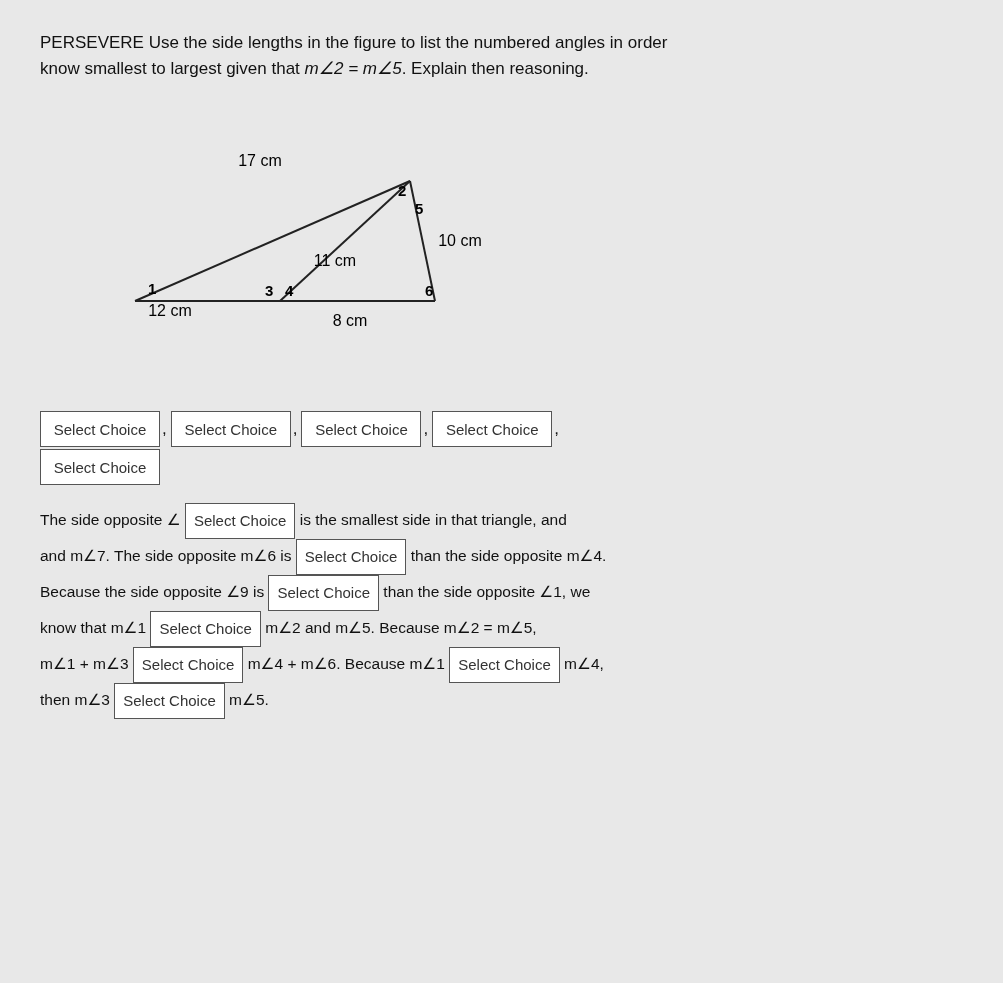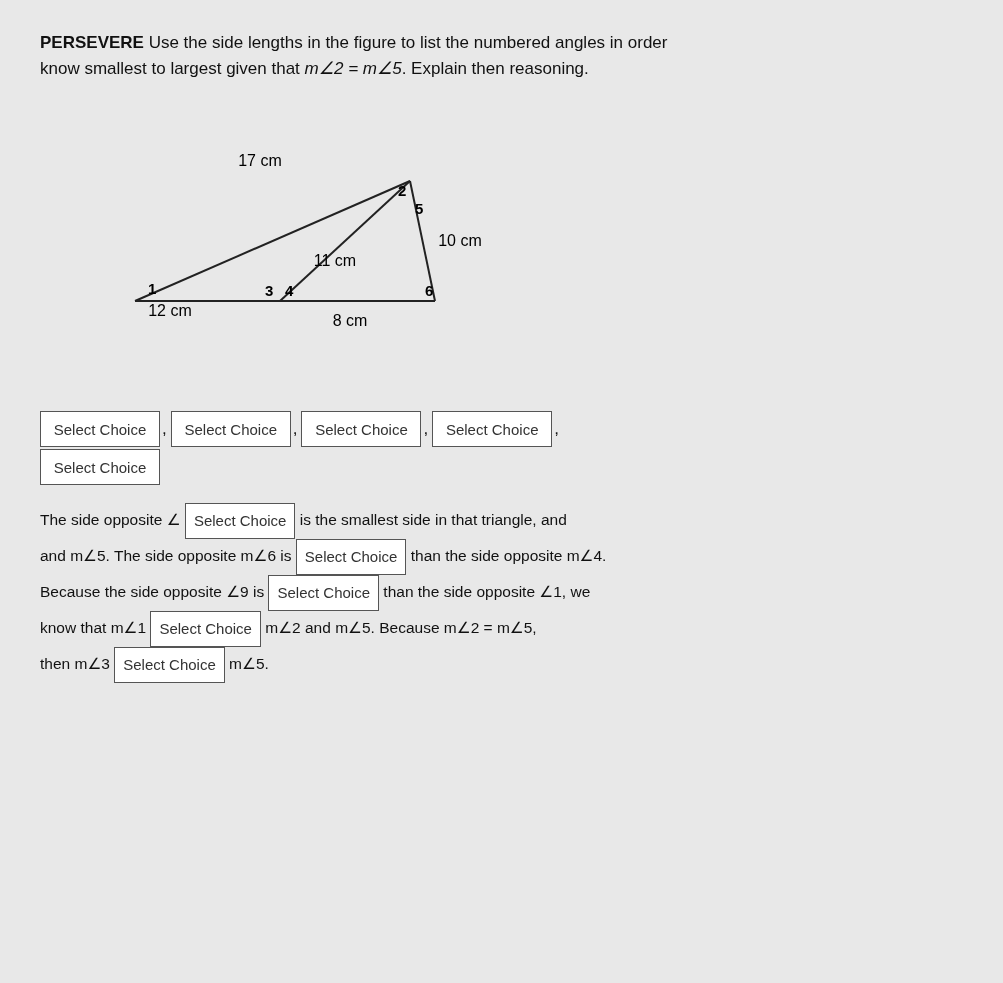--- a/index.html
+++ b/index.html
@@ -13,21 +13,21 @@
       padding: 30px 40px;
     }
 
     .problem-text {
       font-size: 17px;
       line-height: 1.5;
       margin-bottom: 20px;
     }
 
     .problem-text strong {
-      font-weight: 700;
+      font-weight: 400;
       text-align: right;
     }
 
     .figure-container {
       display: flex;
       justify-content: flex-start;
       margin-bottom: 30px;
       position: relative;
     }
 
@@ -169,32 +169,39 @@
   </div>
 </div>
 
 <div class="explanation">
   <p>
     <span>The side opposite ∠</span>
     <span class="inline-select">Select Choice</span>
     <span> is the smallest side in that triangle, and</span>
   </p>
   <p>
-    <span>and m∠5. The side opposite m∠6 is </span>
+    <span>and m∠7. The side opposite m∠6 is </span>
     <span class="inline-select">Select Choice</span>
     <span> than the side opposite m∠4.</span>
   </p>
   <p>
     <span>Because the side opposite ∠9 is </span>
     <span class="inline-select">Select Choice</span>
     <span> than the side opposite ∠1, we</span>
   </p>
   <p>
     <span>know that m∠1 </span>
     <span class="inline-select">Select Choice</span>
     <span> m∠2 and m∠5. Because m∠2 = m∠5,</span>
   </p>
   <p>
+    <span>m∠1 + m∠3 </span>
+    <span class="inline-select">Select Choice</span>
+    <span> m∠4 + m∠6. Because m∠1 </span>
+    <span class="inline-select">Select Choice</span>
+    <span> m∠4,</span>
+  </p>
+  <p>
     <span>then m∠3 </span>
     <span class="inline-select">Select Choice</span>
     <span> m∠5.</span>
   </p>
 </div>
 
 </body></html>

